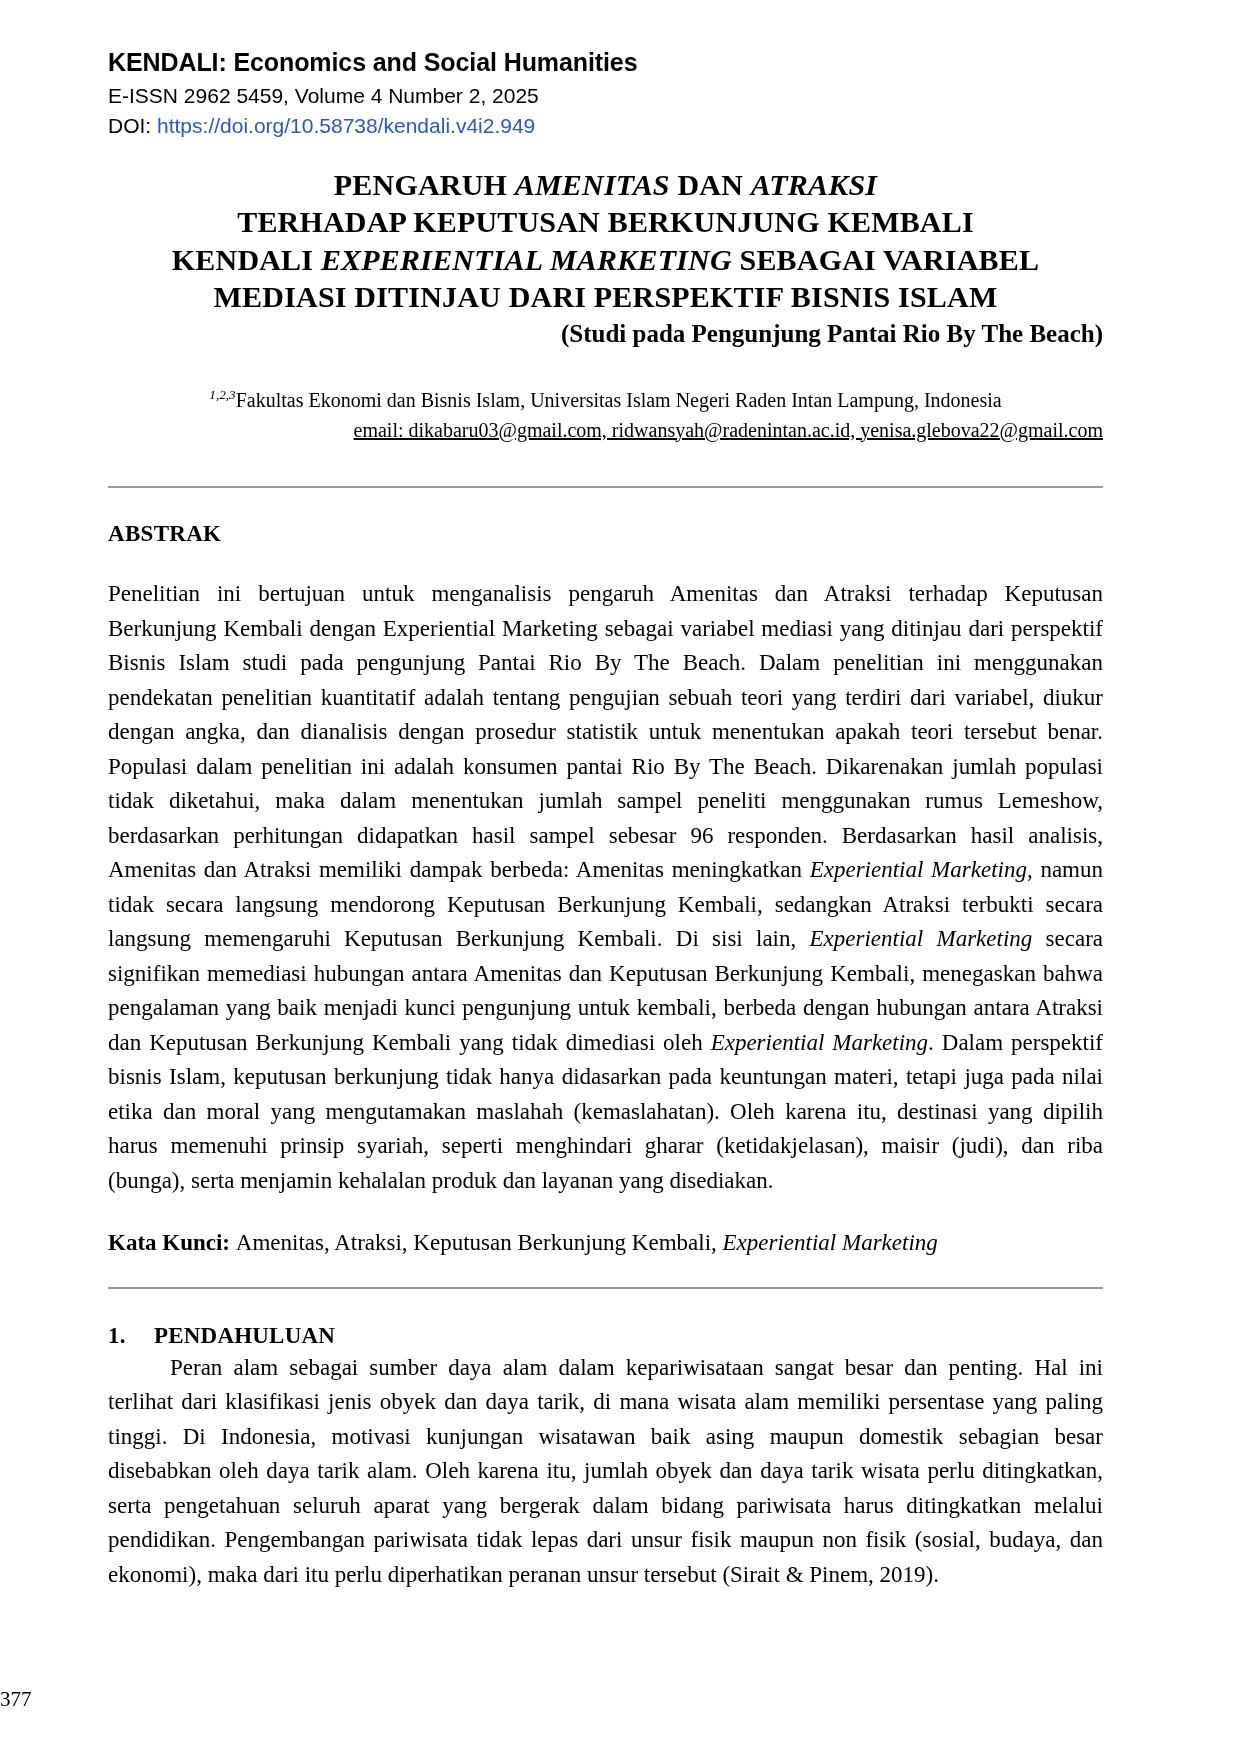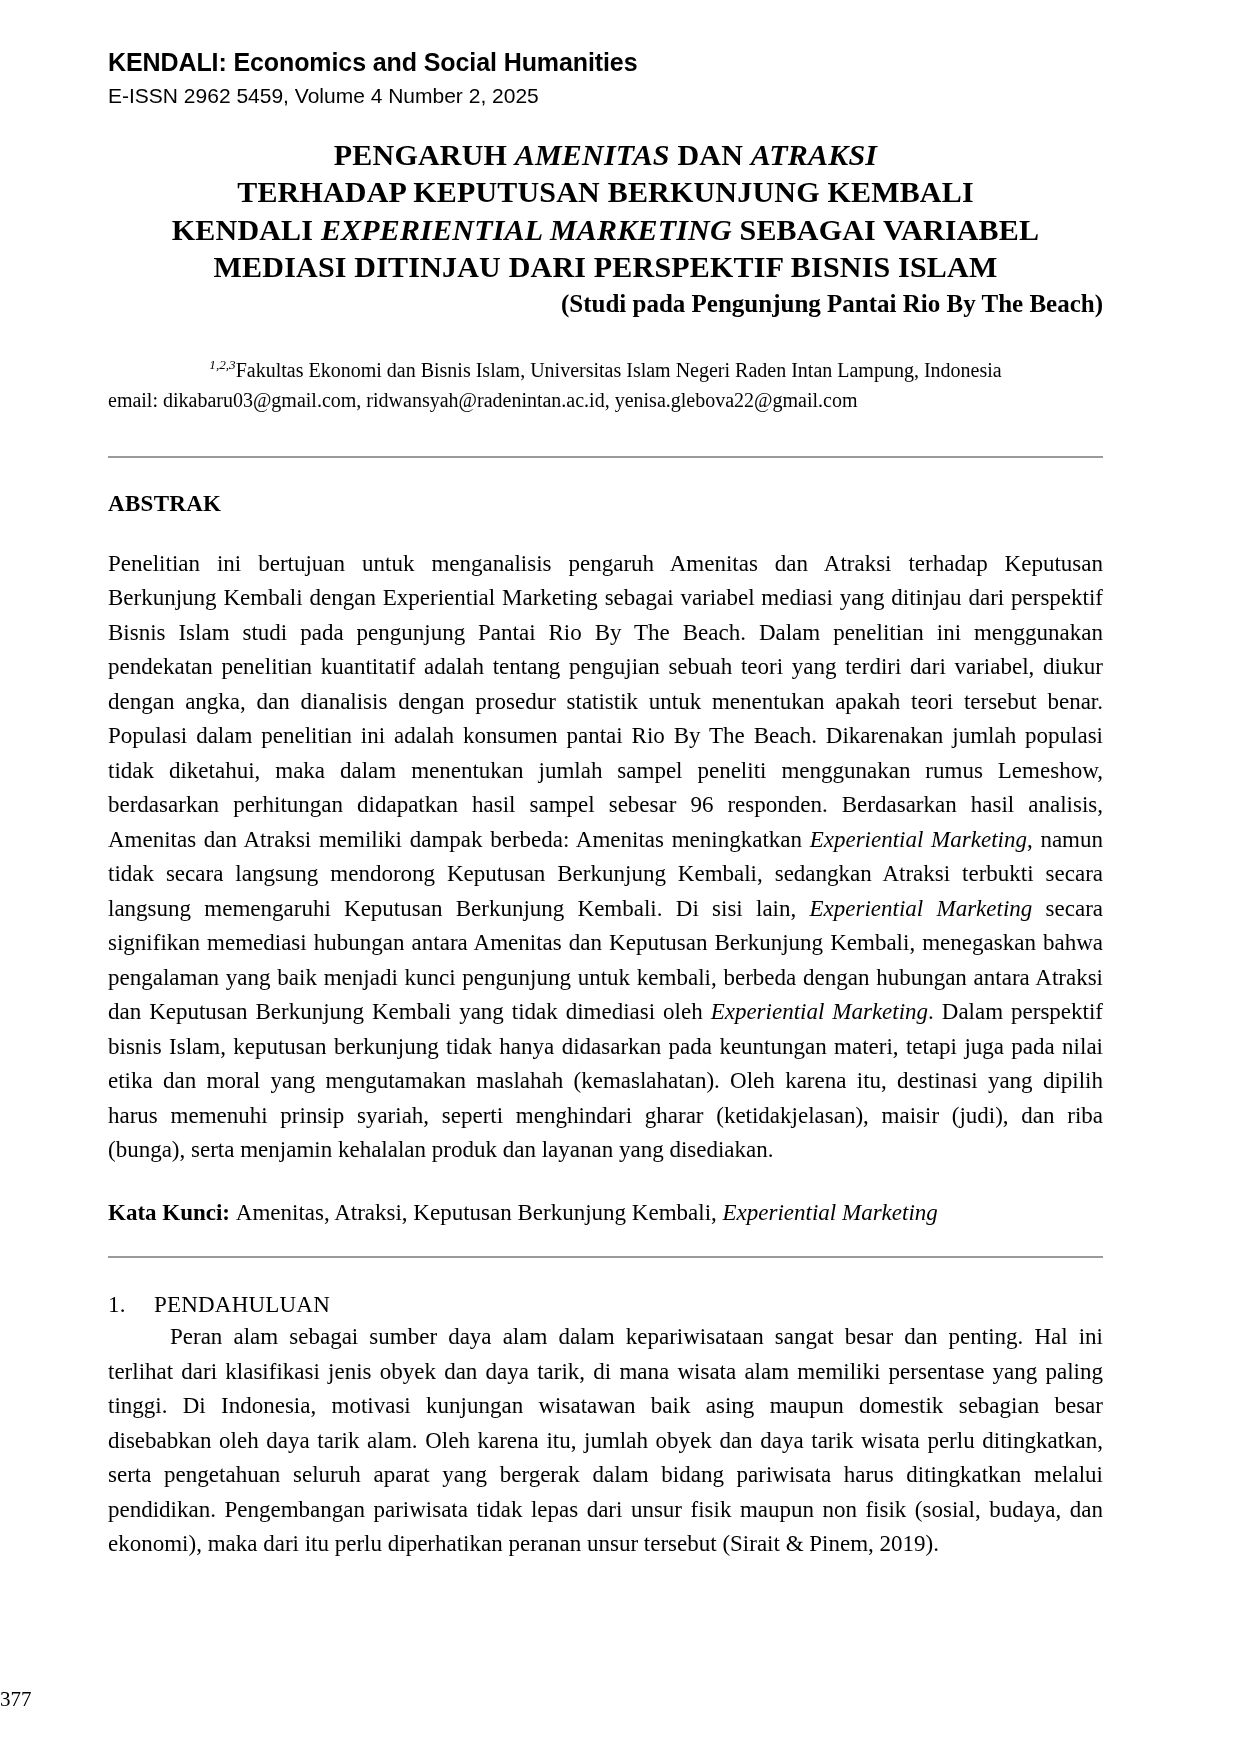--- a/index.html
+++ b/index.html
@@ -77,24 +77,25 @@
   .authors sup { font-size: 0.62em; vertical-align: super; font-weight: bold; }
 
   .affiliation {
     text-align: center;
     font-size: 20px;
     line-height: 1.42;
     margin-top: 36px;
   }
   .affiliation sup { font-size: 0.66em; vertical-align: super; font-style: italic; }
   .emails {
-    text-align: left;
+    text-align: right;
     font-size: 20px;
     line-height: 1.42;
     margin-top: 1px;
+    text-decoration: underline;
   }
 
   
   .rule {
     border: none;
     border-top: 2px solid #9a9a9a;
     margin: 0;
     width: 100%;
   }
   .rule-top { margin-top: 42px; }
@@ -122,21 +123,21 @@
     line-height: 1.5;
     margin-top: 28px;
     text-align: left;
   }
   .keywords .kw-label { font-weight: bold; }
   .keywords .it { font-style: italic; }
 
   
   .section-heading {
     font-size: 23px;
-    font-weight: normal;
+    font-weight: bold;
     margin-top: 34px;
     letter-spacing: 0.2px;
   }
   .section-heading .num { display: inline-block; width: 46px; }
   .section-body {
     font-size: 23px;
     line-height: 1.50;
     text-align: justify;
     text-justify: inter-word;
     margin-top: 2px;
@@ -154,20 +155,21 @@
   }
 </style>
 </head>
 <body>
 
 <div class="page">
 
   <div class="masthead">
     <div class="journal-title">KENDALI: Economics and Social Humanities</div>
     <div class="journal-issn">E-ISSN 2962 5459, Volume 4 Number 2, 2025</div>
+    <div class="journal-doi"><span>DOI: </span><span class="doi-link">https://doi.org/10.58738/kendali.v4i2.949</span></div>
   </div>
 
   <div class="title-block">
     <div class="paper-title">
       <span><span>PENGARUH </span><span class="it">AMENITAS</span><span> DAN </span><span class="it">ATRAKSI</span></span><br>
       <span>TERHADAP KEPUTUSAN BERKUNJUNG KEMBALI</span><br>
       <span><span>KENDALI </span><span class="it">EXPERIENTIAL MARKETING</span><span> SEBAGAI VARIABEL</span></span><br>
       <span>MEDIASI DITINJAU DARI PERSPEKTIF BISNIS ISLAM</span>
     </div>
     <div class="paper-subtitle">(Studi pada Pengunjung Pantai Rio By The Beach)</div>

